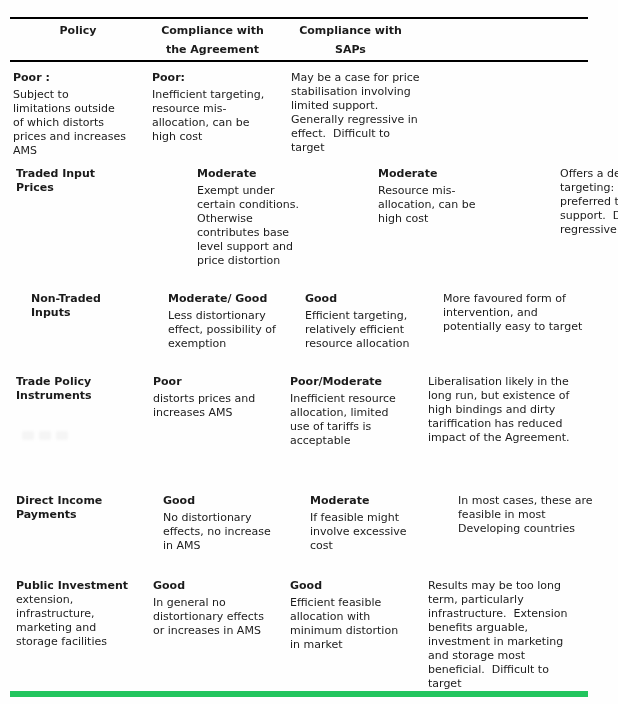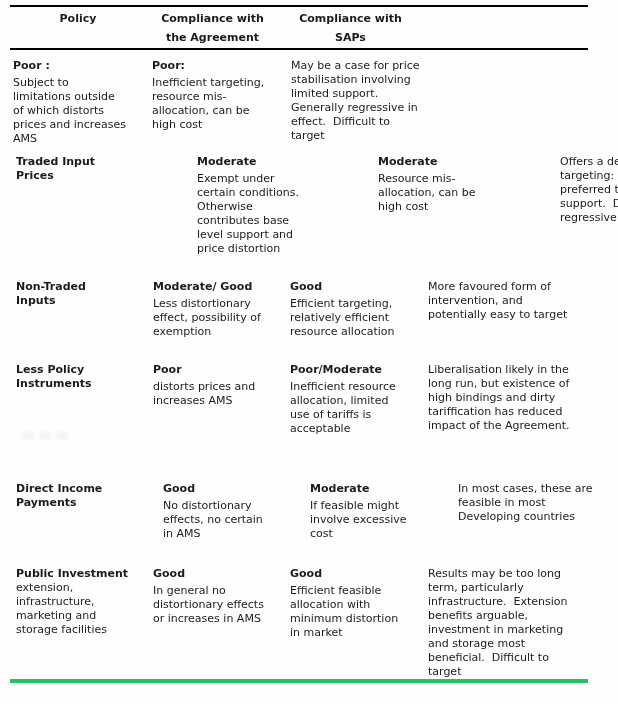--- a/index.html
+++ b/index.html
@@ -1,28 +1,28 @@
 <!DOCTYPE html>
 <html><head>
 <meta charset="utf-8">
 <style>
   html,body { margin:0; padding:0; background:#ffffff; }
   .page {
     position:relative; width:618px; height:704px; background:#fefefe;
     font-family:"DejaVu Sans", sans-serif; font-size:11px; line-height:14px;
     color:#1b1b1b; overflow:hidden;
   }
-  .tbl { position:absolute; left:10px; top:5px; width:578px; border-bottom:4px solid #22c55e; }
+  .tbl { position:absolute; left:10px; top:17px; width:578px; border-bottom:6px solid #22c55e; }
   .row { display:grid; grid-template-columns:140px 138px 137px 163px; align-items:start; }
   .hdr { border-top:2px solid #000; border-bottom:2px solid #000; }
   .hdr .cell { padding-top:2px; padding-bottom:1px; text-align:center; font-weight:bold; line-height:19px; }
   .hline { display:block; }
   .r0 { min-height:95px; }
   .r1 { min-height:125px;gap:44px; }
-  .r2 { min-height:83px; }
+  .r2 { min-height:83px;margin-left:15px; }
   .r3 { min-height:119px; }
   .r4 { min-height:85px;gap:10px; }
   .r5 { min-height:120px; }
   .cell { padding-top:9px; }
   .c0 { padding-left:6px;  padding-right:10px; }
   .c1 { padding-left:3px;  padding-right:16px; }
   .c2 { padding-left:2px;  padding-right:14px; }
   .c3 { padding-left:3px;  padding-right:2px;  }
   .txt { display:block; white-space:pre-wrap; }
   .policy { display:block; white-space:pre-wrap; font-weight:bold; }
@@ -127,21 +127,21 @@
       </div>
       <div class="cell c3">
         <span class="txt">More favoured form of
 intervention, and
 potentially easy to target</span>
       </div>
     </div>
 
     <div class="row r3">
       <div class="cell c0">
-        <span class="policy">Less Policy
+        <span class="policy">Trade Policy
 Instruments</span>
       </div>
       <div class="cell c1">
         <span class="rating">Poor</span>
         <span class="txt">distorts prices and
 increases AMS</span>
       </div>
       <div class="cell c2">
         <span class="rating">Poor/Moderate</span>
         <span class="txt">Inefficient resource
@@ -159,21 +159,21 @@
     </div>
 
     <div class="row r4">
       <div class="cell c0">
         <span class="policy">Direct Income
 Payments</span>
       </div>
       <div class="cell c1">
         <span class="rating">Good</span>
         <span class="txt">No distortionary
-effects, no certain
+effects, no increase
 in AMS</span>
       </div>
       <div class="cell c2">
         <span class="rating">Moderate</span>
         <span class="txt">If feasible might
 involve excessive
 cost</span>
       </div>
       <div class="cell c3">
         <span class="txt">In most cases, these are

